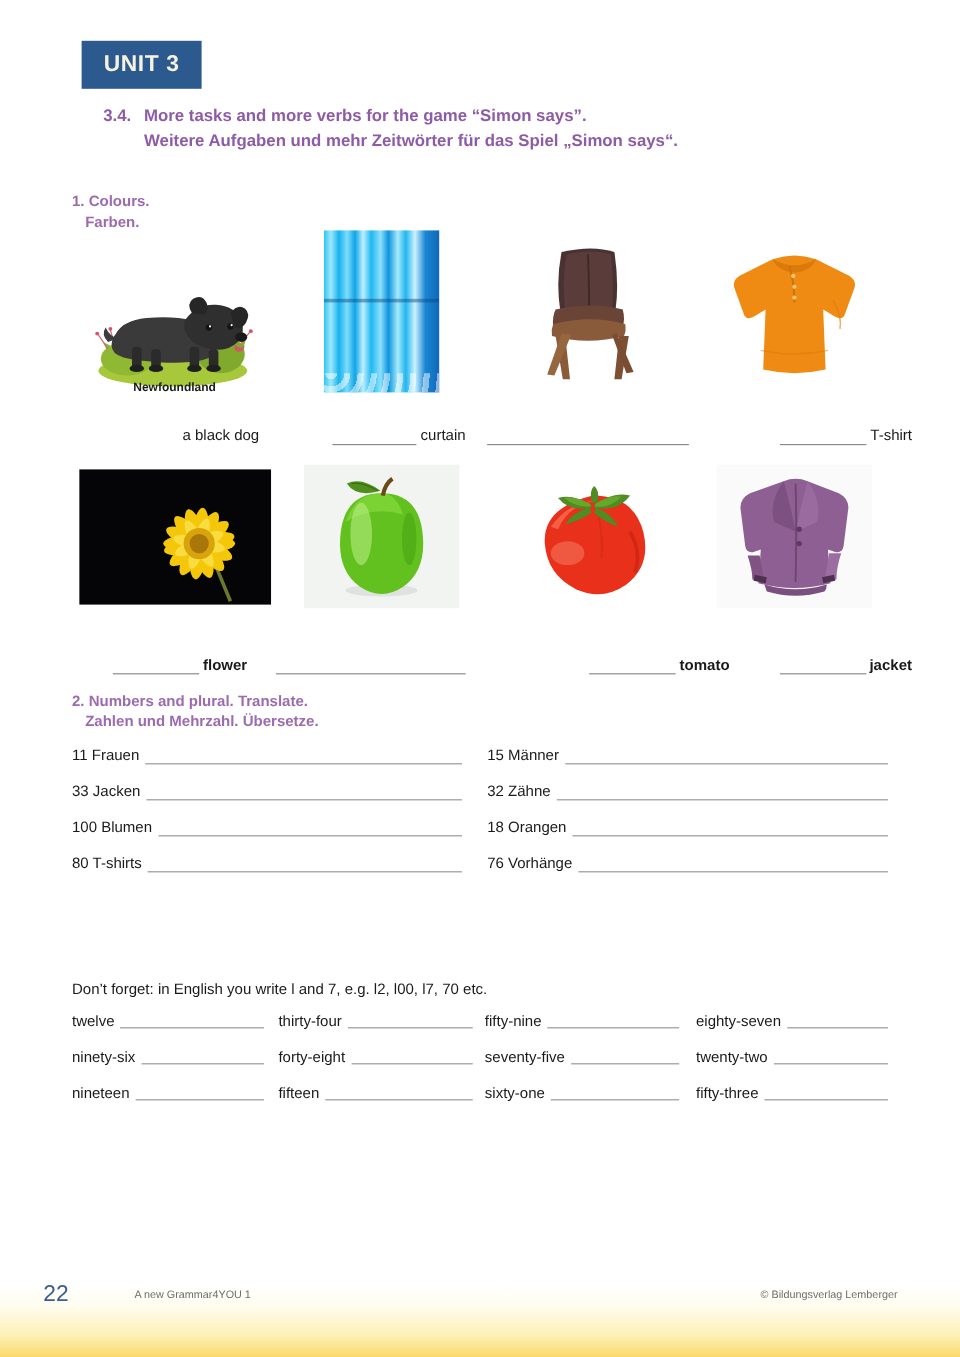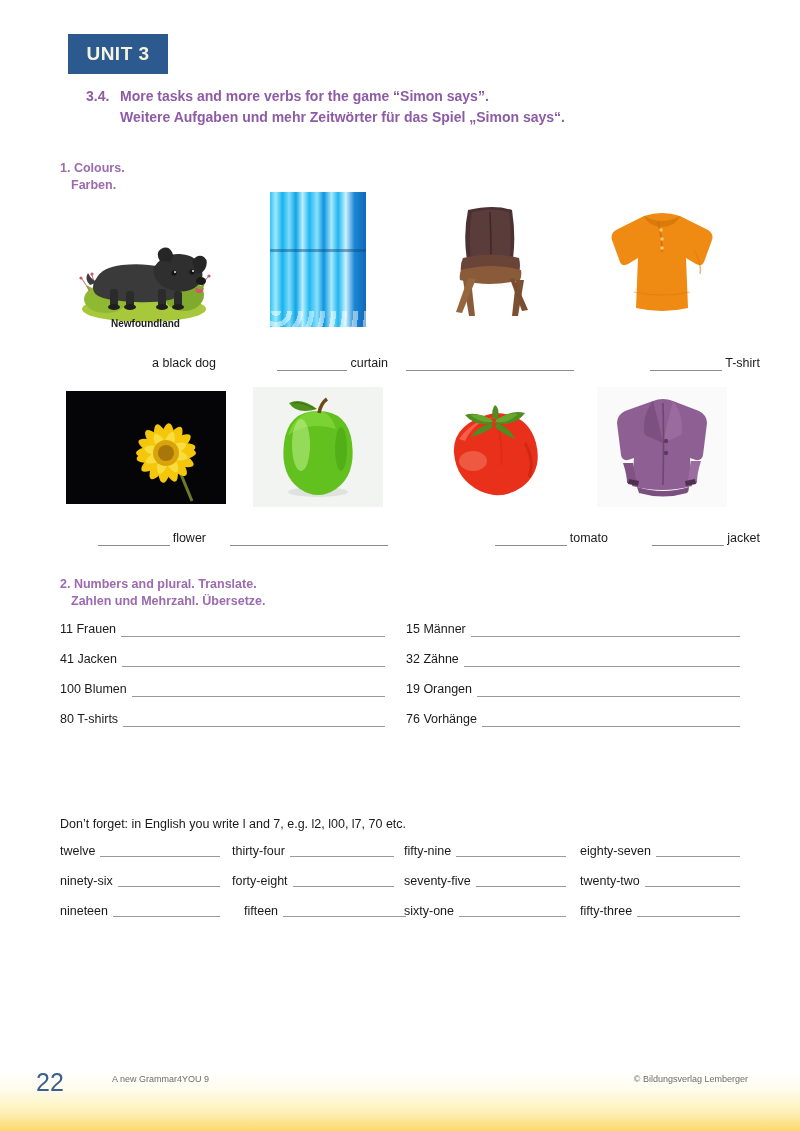--- a/index.html
+++ b/index.html
@@ -60,21 +60,21 @@
   .tr-row .term { white-space: nowrap; padding-right: 5px; line-height: 15px; }
   .tr-row .rule { flex: 1; border-bottom: 1px solid #9a9a9a; height: 13px; }
 
   
   .note { position: absolute; font-size: 12.5px; color: #1a1a1a; }
   .num-cell { position: absolute; display: flex; font-size: 12.5px; color: #1a1a1a; }
   .num-cell .word { white-space: nowrap; padding-right: 5px; line-height: 15px; }
   .num-cell .rule { flex: 1; border-bottom: 1px solid #9a9a9a; height: 13px; }
 
   
-  .pg-num { position: absolute; left: 36px; top: 1068px; font-size: 25px; color: #3a5f8f; }
+  .pg-num { position: absolute; left: 36px; top: 1068px; font-size: 19px; color: #3a5f8f; }
   .foot-left { position: absolute; left: 112px; top: 1074px; font-size: 9px; color: #6d6d6d; }
   .foot-right { position: absolute; right: 52px; top: 1074px; font-size: 9px; color: #6d6d6d; }
 
   
   .art { width: 100%; height: 100%; display: block; }
 
   
   .dog-wrap { width: 160px; height: 100px; position: relative; }
   .dog-caption {
     position: absolute; bottom: -2px; left: 0; right: 0; text-align: center;
@@ -317,21 +317,21 @@
           <path d="M26 76 q4 12 4 20 l10 2 q-2 -12 -4 -22 z" fill="#815385"></path>
           <path d="M104 74 q-4 12 -4 22 l-10 2 q2 -12 4 -24 z" fill="#9c6da0"></path>
           <path d="M32 92 l10 2 l-1 5 l-10 -2 z" fill="#4f304f"></path>
           <path d="M98 92 l-10 2 l1 5 l10 -2 z" fill="#4f304f"></path>
           <path d="M40 100 q26 8 52 0 q0 4 -2 6 q-24 7 -48 0 z" fill="#7b4f7f"></path>
         </svg>
       </div>
     </div>
   </div>
 
-  <div class="lbl-row" style="top:526px;">
+  <div class="lbl-row" style="top:542px;font-weight:bold;">
     <div class="lbl-cell" style="left:0; width:148px;">
       <span class="blank" style="width:72px;"></span>
       <span class="lbl-word">flower</span>
     </div>
     <div class="lbl-cell" style="left:172px; width:158px;">
       <span class="blank" style="width:158px;"></span>
     </div>
     <div class="lbl-cell" style="left:370px; width:180px;justify-content:flex-end;">
       <span class="blank" style="width:72px;"></span>
       <span class="lbl-word">tomato</span>
@@ -346,42 +346,42 @@
     <div><span>2.</span>
       <span>Numbers and plural. Translate.</span></div>
     <div class="l2">Zahlen und Mehrzahl. Übersetze.</div>
   </div>
 
   <div class="tr-row" style="left:60px; top:622px; width:325px;justify-content:flex-end;">
     <span class="term">11 Frauen</span>
     <span class="rule"></span>
   </div>
   <div class="tr-row" style="left:60px; top:652px; width:325px;">
-    <span class="term">41 Jacken</span>
+    <span class="term">33 Jacken</span>
     <span class="rule"></span>
   </div>
   <div class="tr-row" style="left:60px; top:682px; width:325px;">
     <span class="term">100 Blumen</span>
     <span class="rule"></span>
   </div>
   <div class="tr-row" style="left:60px; top:712px; width:325px;">
     <span class="term">80 T-shirts</span>
     <span class="rule"></span>
   </div>
 
   <div class="tr-row" style="left:406px; top:622px; width:334px;">
     <span class="term">15 Männer</span>
     <span class="rule"></span>
   </div>
   <div class="tr-row" style="left:406px; top:652px; width:334px;">
     <span class="term">32 Zähne</span>
     <span class="rule"></span>
   </div>
   <div class="tr-row" style="left:406px; top:682px; width:334px;">
-    <span class="term">19 Orangen</span>
+    <span class="term">18 Orangen</span>
     <span class="rule"></span>
   </div>
   <div class="tr-row" style="left:406px; top:712px; width:334px;">
     <span class="term">76 Vorhänge</span>
     <span class="rule"></span>
   </div>
 
 
   <div class="note" style="left:60px; top:817px;">Don’t forget: in English you write  l and 7, e.g. l2, l00, l7, 70 etc.</div>
 
@@ -416,30 +416,30 @@
   </div>
   <div class="num-cell" style="left:580px; top:874px; width:160px;">
     <span class="word">twenty-two</span>
     <span class="rule"></span>
   </div>
 
   <div class="num-cell" style="left:60px; top:904px; width:160px;">
     <span class="word">nineteen</span>
     <span class="rule"></span>
   </div>
-  <div class="num-cell" style="left:244px; top:904px; width:162px;">
+  <div class="num-cell" style="left:232px; top:904px; width:162px;">
     <span class="word">fifteen</span>
     <span class="rule"></span>
   </div>
   <div class="num-cell" style="left:404px; top:904px; width:162px;">
     <span class="word">sixty-one</span>
     <span class="rule"></span>
   </div>
   <div class="num-cell" style="left:580px; top:904px; width:160px;">
     <span class="word">fifty-three</span>
     <span class="rule"></span>
   </div>
 
   <div class="pg-num">22</div>
-  <div class="foot-left">A new Grammar4YOU 9</div>
+  <div class="foot-left">A new Grammar4YOU 1</div>
   <div class="foot-right">© Bildungsverlag Lemberger</div>
 
 </div>
 
 </body></html>

